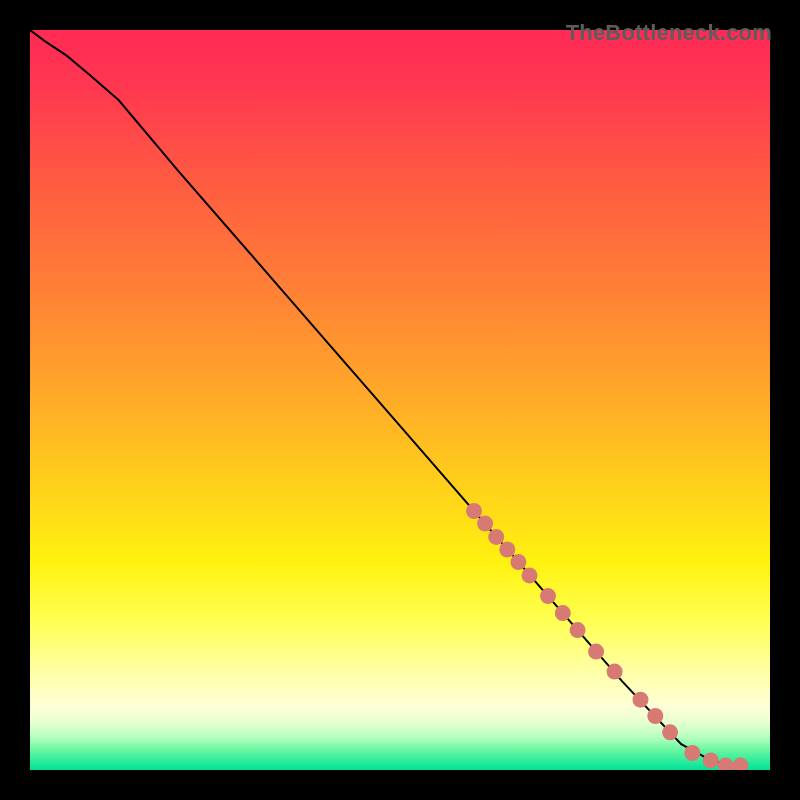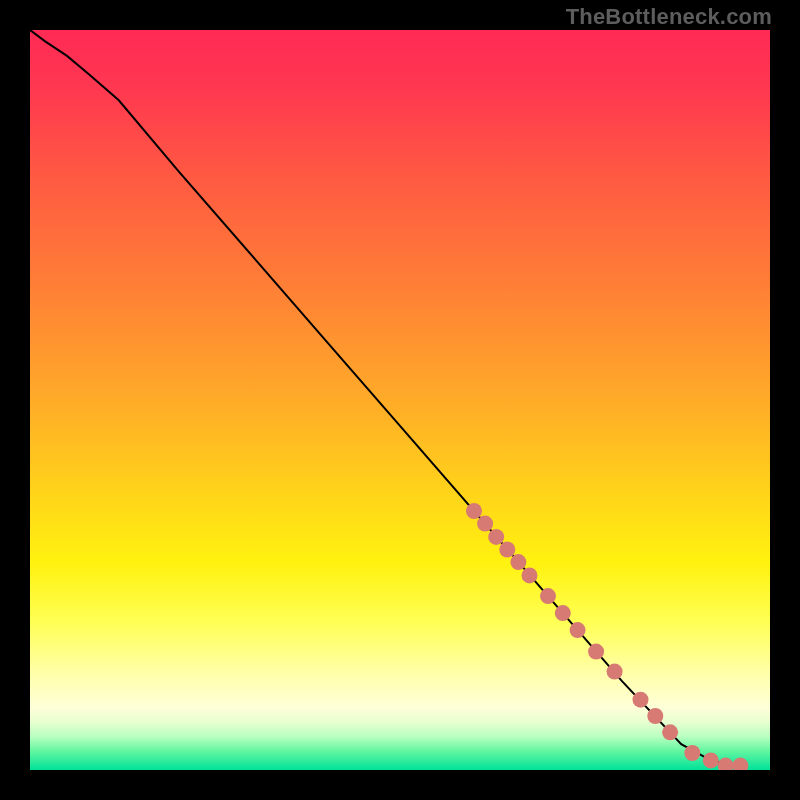--- a/index.html
+++ b/index.html
@@ -12,21 +12,21 @@
     font-family: Arial, Helvetica, sans-serif;
   }
   .frame {
     position: relative;
     width: 800px;
     height: 800px;
     background: #000;
   }
   .watermark {
     position: absolute;
-    top: 4px;
+    top: 20px;
     right: 28px;
     font-size: 22px;
     font-weight: 600;
     color: #5d5d5d;
     letter-spacing: 0.2px;
     z-index: 3;
     margin-left: 42px;
   }
   .plot-area {
     position: absolute;

